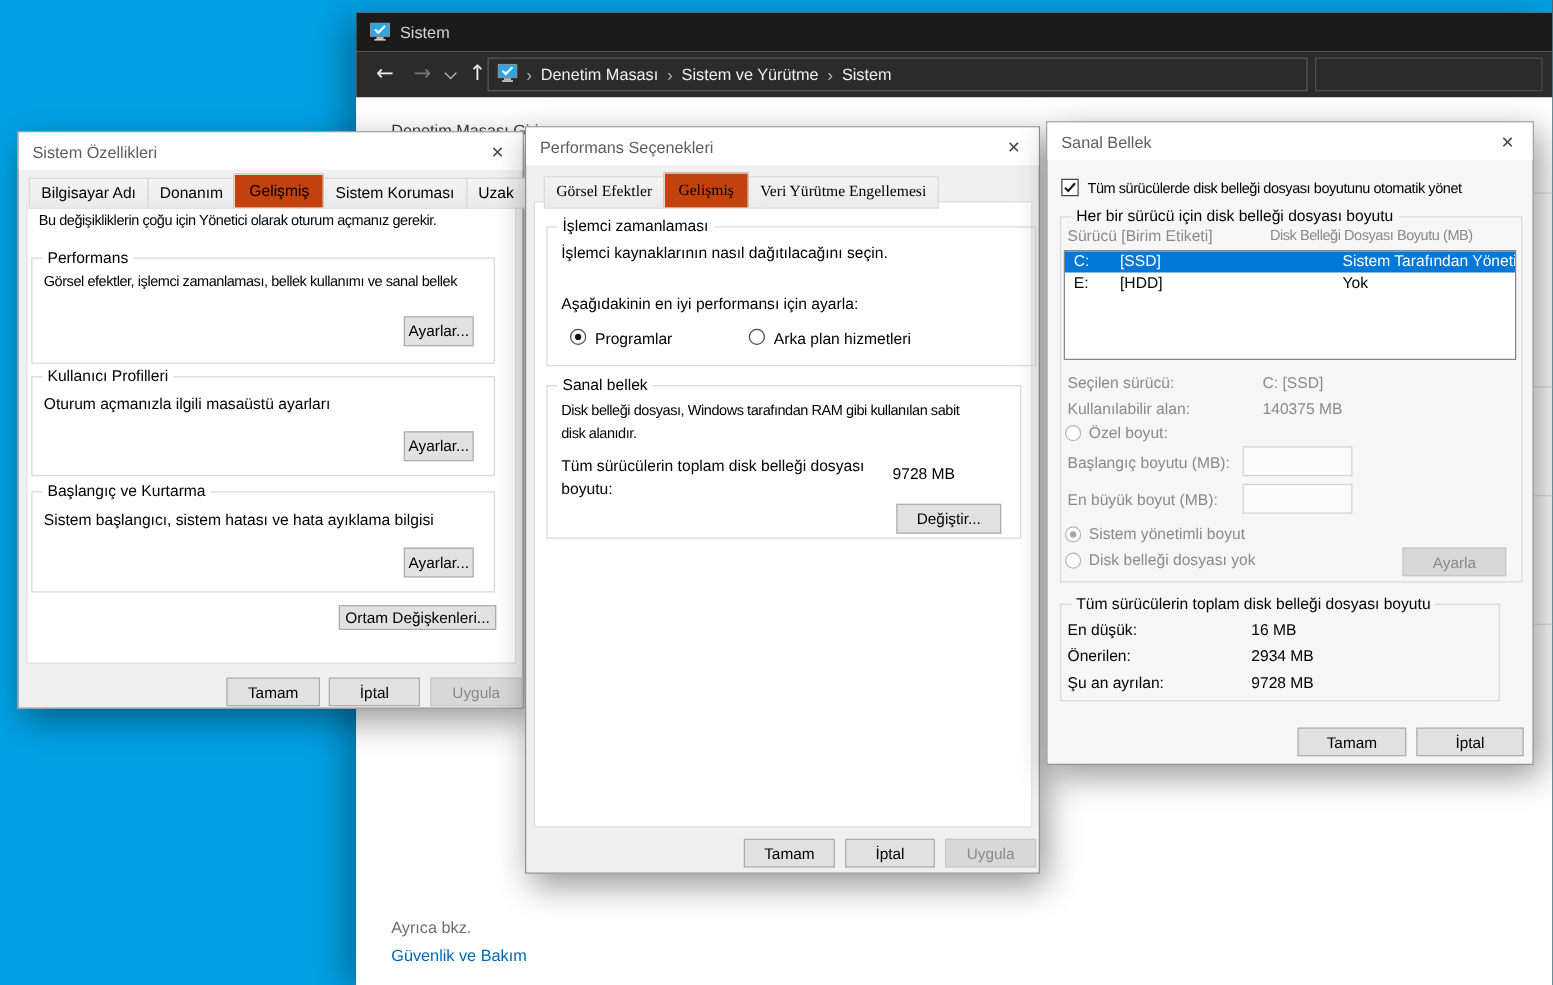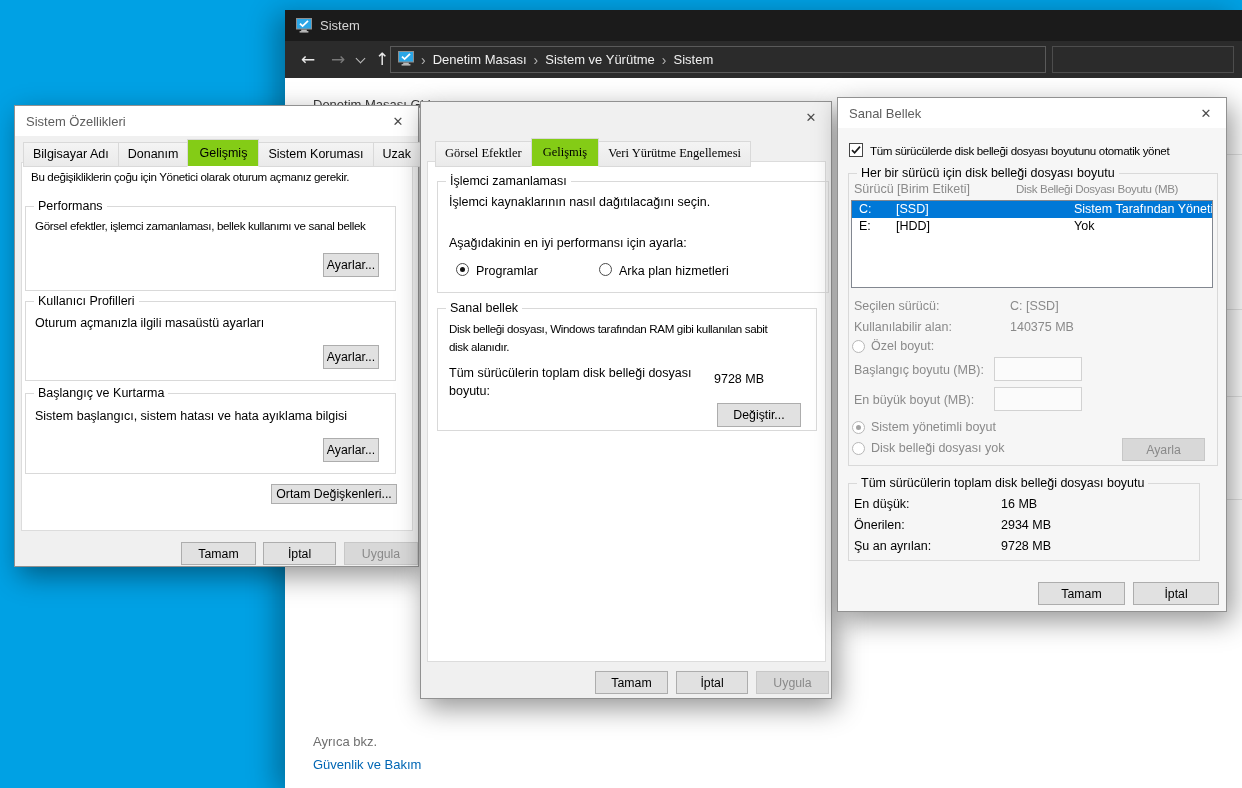--- a/index.html
+++ b/index.html
@@ -36,21 +36,21 @@
   
   .dialog { position:absolute; background:#f0f0f0; border:1px solid #919191;
     box-shadow:5px 9px 26px rgba(0,0,0,.42); font-size:12.5px; }
   .dtitle { position:absolute; top:0; left:0; right:0; height:30px; background:#fff;
     display:flex; align-items:center; padding-left:11px; color:#5d5d5d; font-size:13px; }
   .dclose { position:absolute; top:2px; right:3px; width:34px; height:26px; display:flex;
     align-items:center; justify-content:center; color:#4c4c4c; font-size:13px; }
   .tabstrip { position:absolute; display:flex; align-items:flex-end; z-index:5; }
   .tab { border:1px solid #d9d9d9; background:linear-gradient(#f4f4f4,#eaeaea);
     padding:4px 9px 5px; margin-right:-1px; white-space:nowrap; position:relative; }
-  .tab.active { background:#84cc16; padding:6px 11px 6px; border-bottom:1px solid #fff; z-index:6; }
+  .tab.active { background:#c2410c; padding:6px 11px 6px; border-bottom:1px solid #fff; z-index:6; }
   .tabpage { position:absolute; background:#fff; border:1px solid #dcdcdc; z-index:1; }
   .groupbox { position:absolute; border:1px solid #d9d9d9; z-index:3; }
   .glabel { position:absolute; top:-8px; left:8px; background:#fff; padding:0 4px; white-space:nowrap; }
   .gb-gray .glabel { background:#f6f6f6; }
   .txt { position:absolute; z-index:4; white-space:nowrap; }
   .pre { white-space:pre; line-height:18px; }
   .fit { font-size:11.6px; letter-spacing:-0.35px; }
   .gray { color:#8a8a8a; }
   .btn { position:absolute; z-index:4; background:#e1e1e1; border:1px solid #adadad;
     display:flex; align-items:center; justify-content:center; font-size:12.3px;
@@ -158,20 +158,23 @@
     <div class="btn" style="left:308px; top:332px; width:56px; height:24px;">Ayarlar...</div>
 
     <div class="btn" style="left:256px; top:378px; width:126px; height:20px;">Ortam Değişkenleri...</div>
 
     <div class="btn" style="left:166px; top:436px; width:75px; height:23px;">Tamam</div>
     <div class="btn" style="left:248px; top:436px; width:73px; height:23px;">İptal</div>
     <div class="btn disabled" style="left:329px; top:436px; width:74px; height:23px;">Uygula</div>
   </div>
 
   <div class="dialog d2">
+    <div class="dtitle">
+      <span>Performans Seçenekleri</span>
+    </div>
     <span class="dclose">✕</span>
     <div class="tabstrip" style="left:14px; top:36px;font-family:Liberation Serif, serif;">
       <span class="tab">Görsel Efektler</span>
       <span class="tab active">Gelişmiş</span>
       <span class="tab">Veri Yürütme Engellemesi</span>
     </div>
     <div class="tabpage" style="left:6px; top:59px; width:399px; height:501px;"></div>
 
     <div class="groupbox" style="left:16px; top:79px; width:392px; height:112px;padding-left:38px;">
       <span class="glabel">İşlemci zamanlaması</span>

